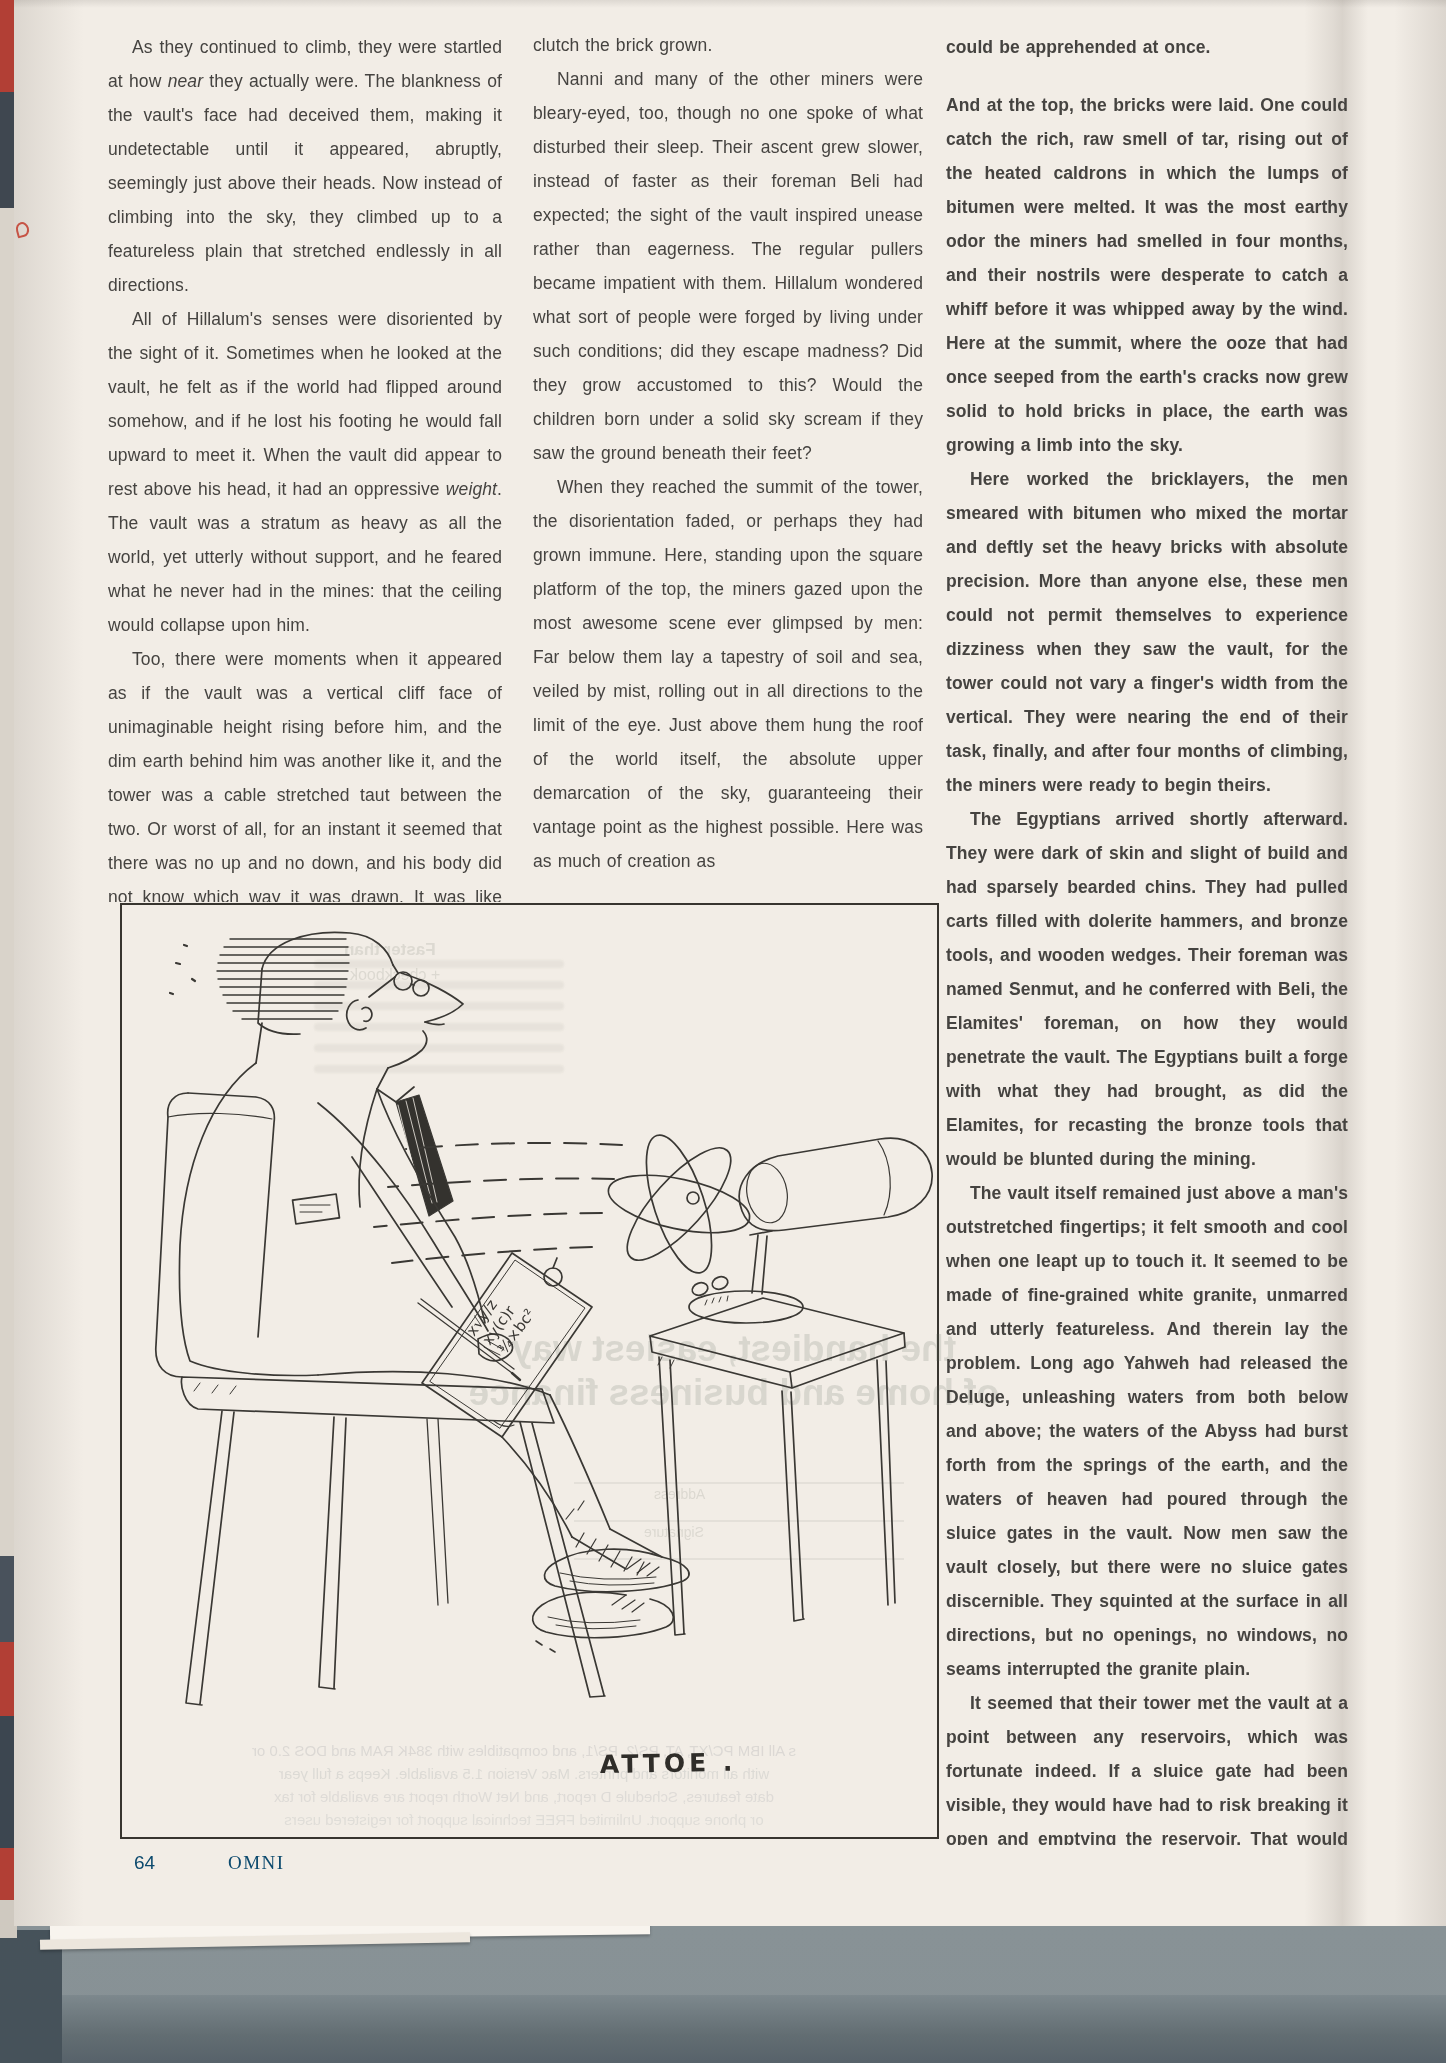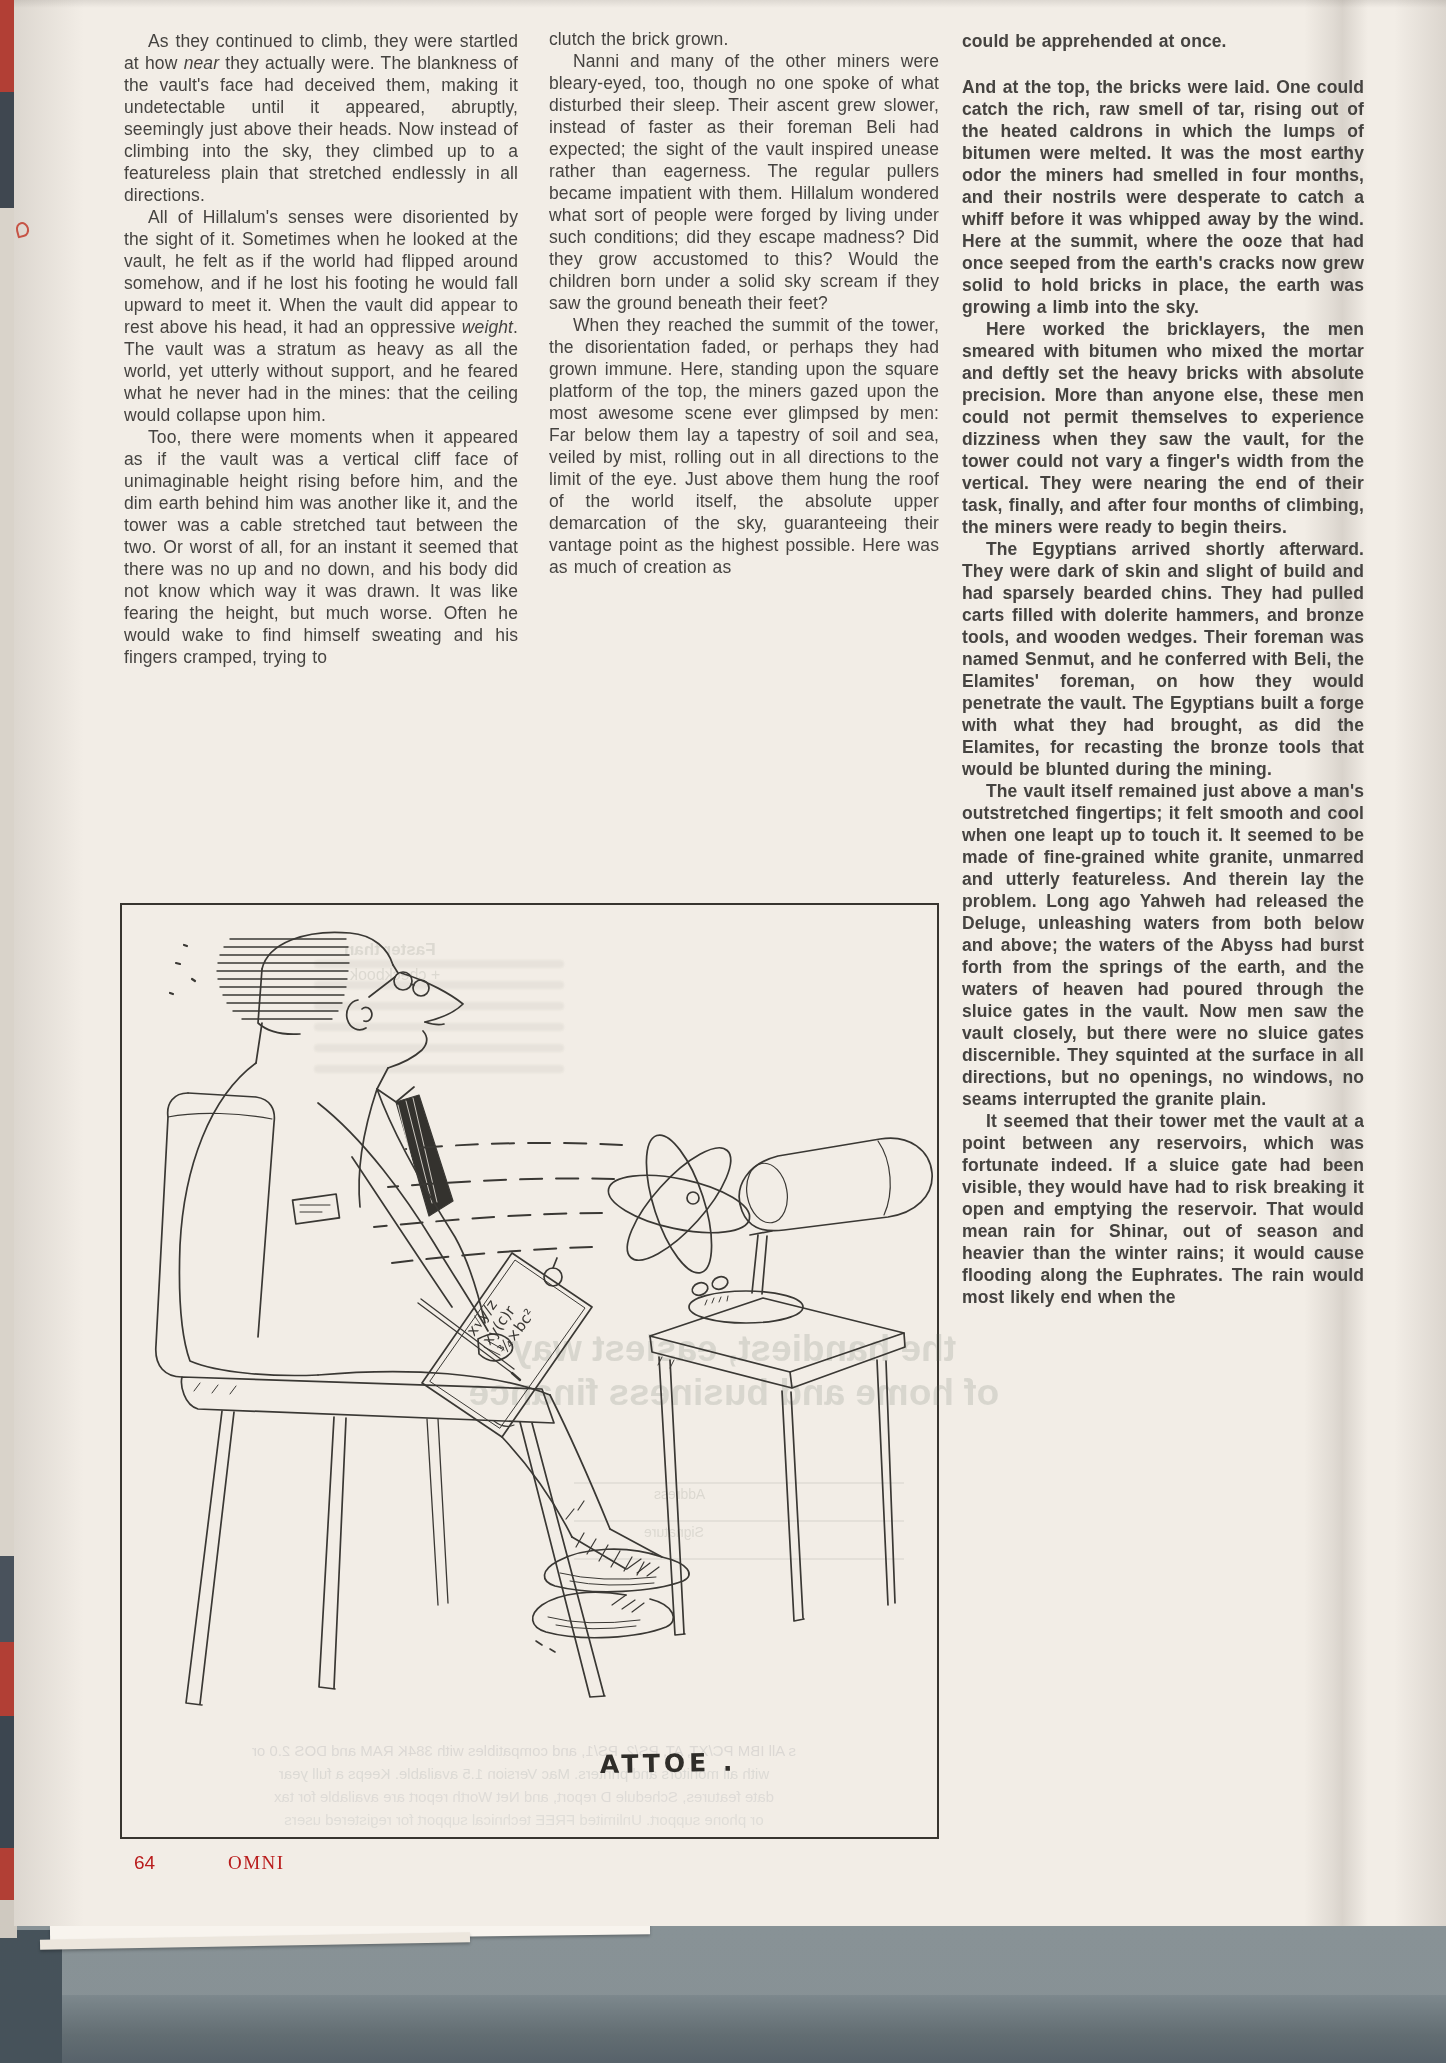--- a/index.html
+++ b/index.html
@@ -22,39 +22,39 @@
   .page-crease{position:absolute;left:1290px;top:0;width:64px;height:100%;
         background:linear-gradient(90deg,rgba(70,60,50,0),rgba(70,60,50,.10) 45%,rgba(70,60,50,.15) 60%,rgba(70,60,50,0));}
   .page-right-edge{position:absolute;left:1380px;top:0;width:52px;height:100%;
         background:linear-gradient(90deg,rgba(70,60,50,0),rgba(80,70,60,.14));}
   
   .strip{position:absolute;left:0;width:17px;}
   
   .sliver{position:absolute;background:#f8f4ee;box-shadow:0 2px 3px rgba(0,0,0,.25);}
   
   .col{position:absolute;text-align:justify;color:#454340;
-       font-size:17.5px;line-height:22px;letter-spacing:.1px;word-spacing:1px;
-       overflow:hidden;hyphens:auto;margin-left:16px;-webkit-hyphens:auto;}
+       font-size:17.5px;line-height:34px;letter-spacing:.1px;word-spacing:1px;
+       overflow:hidden;hyphens:auto;-webkit-hyphens:auto;}
   .col p{margin:0;}
   .col p.ind{text-indent:24px;}
   .col p.gap{margin-top:24px;}
   .it{font-style:italic;}
   
   .cartoon{position:absolute;left:106px;top:903px;width:815px;height:932px;
            border:2px solid #38352f;}
   .cartoon svg{position:absolute;left:0;top:0;z-index:2;}
   
   .ghost{position:absolute;transform:scaleX(-1);color:rgba(104,115,100,.16);
          white-space:nowrap;z-index:1;}
   .ghost-bars{position:absolute;z-index:1;}
   .ghost-bars i{display:block;height:8px;border-radius:4px;
                 background:rgba(118,126,108,.09);filter:blur(1.2px);margin-bottom:13px;}
   .ghost-line{position:absolute;height:2px;background:rgba(110,118,104,.10);z-index:1;}
   
-  .footer{position:absolute;top:1852px;color:#b91c1c;font-size:19px;z-index:3;}
+  .footer{position:absolute;top:1852px;color:#0c4a6e;font-size:19px;z-index:3;}
   .red-mark{position:absolute;left:16px;top:222px;width:9px;height:11px;
             border:2.5px solid #c23c2d;border-radius:50% 50% 50% 10%;
             transform:rotate(-15deg);opacity:.85;z-index:3;}
   .z2{z-index:2;}
 </style>
 </head>
 <body>
 
 <div id="stage">
   <div class="scan-bg"></div>

